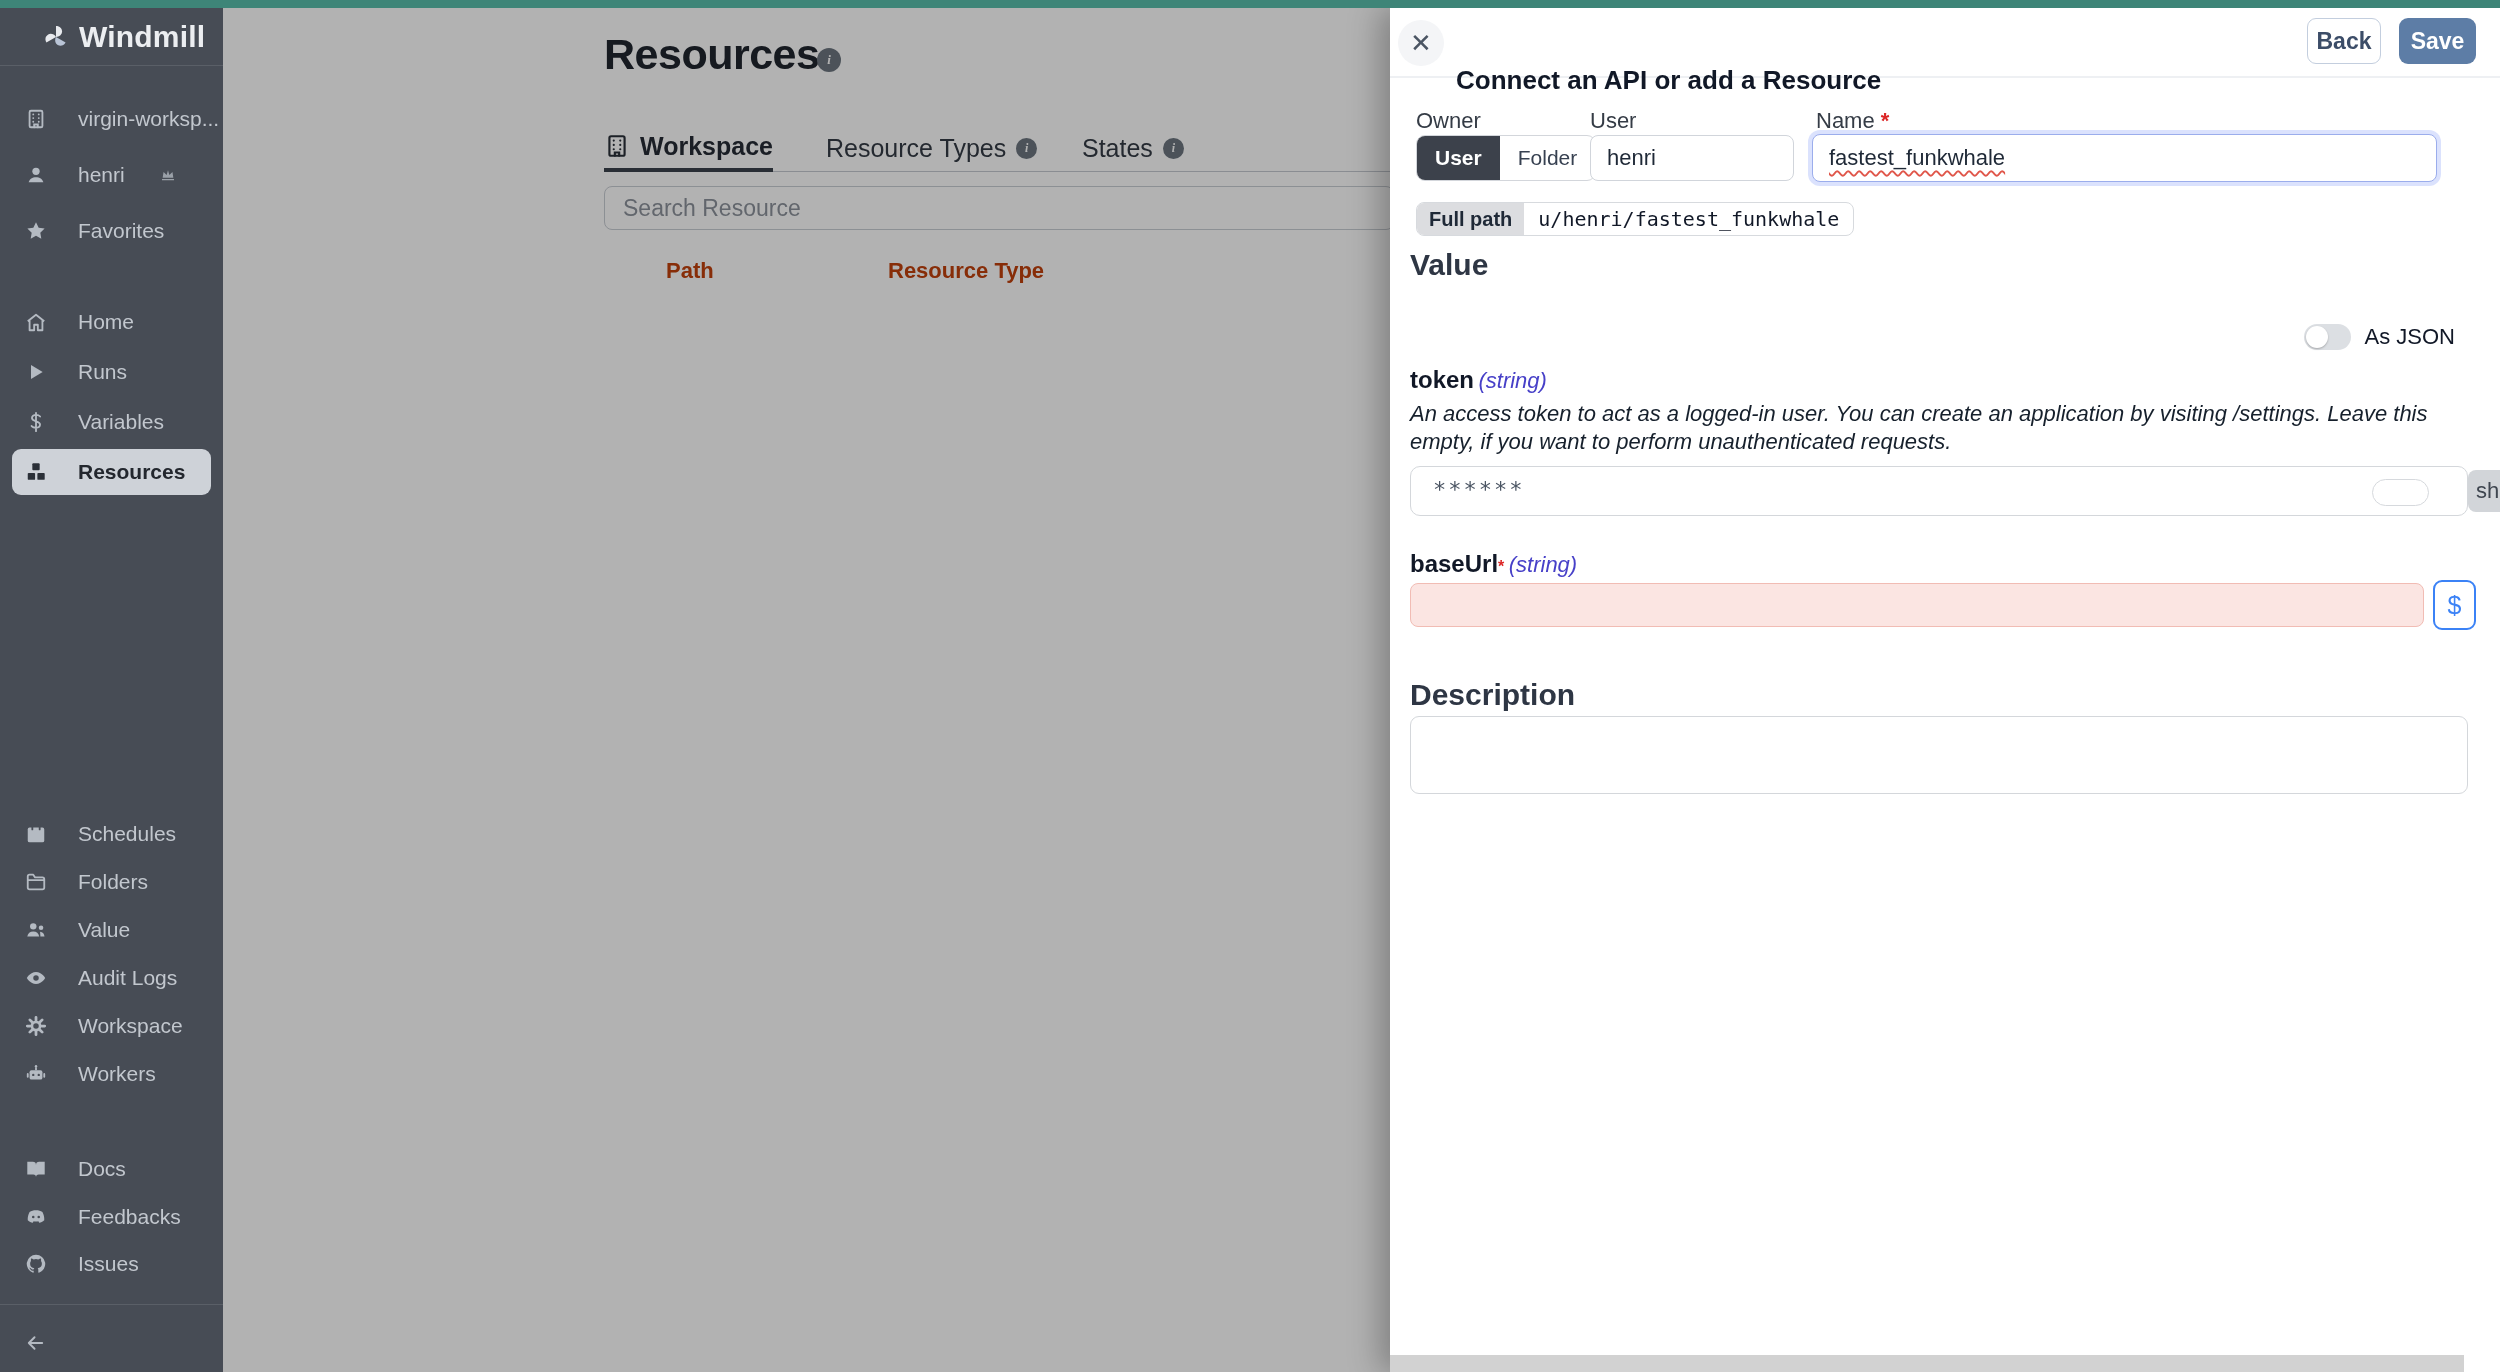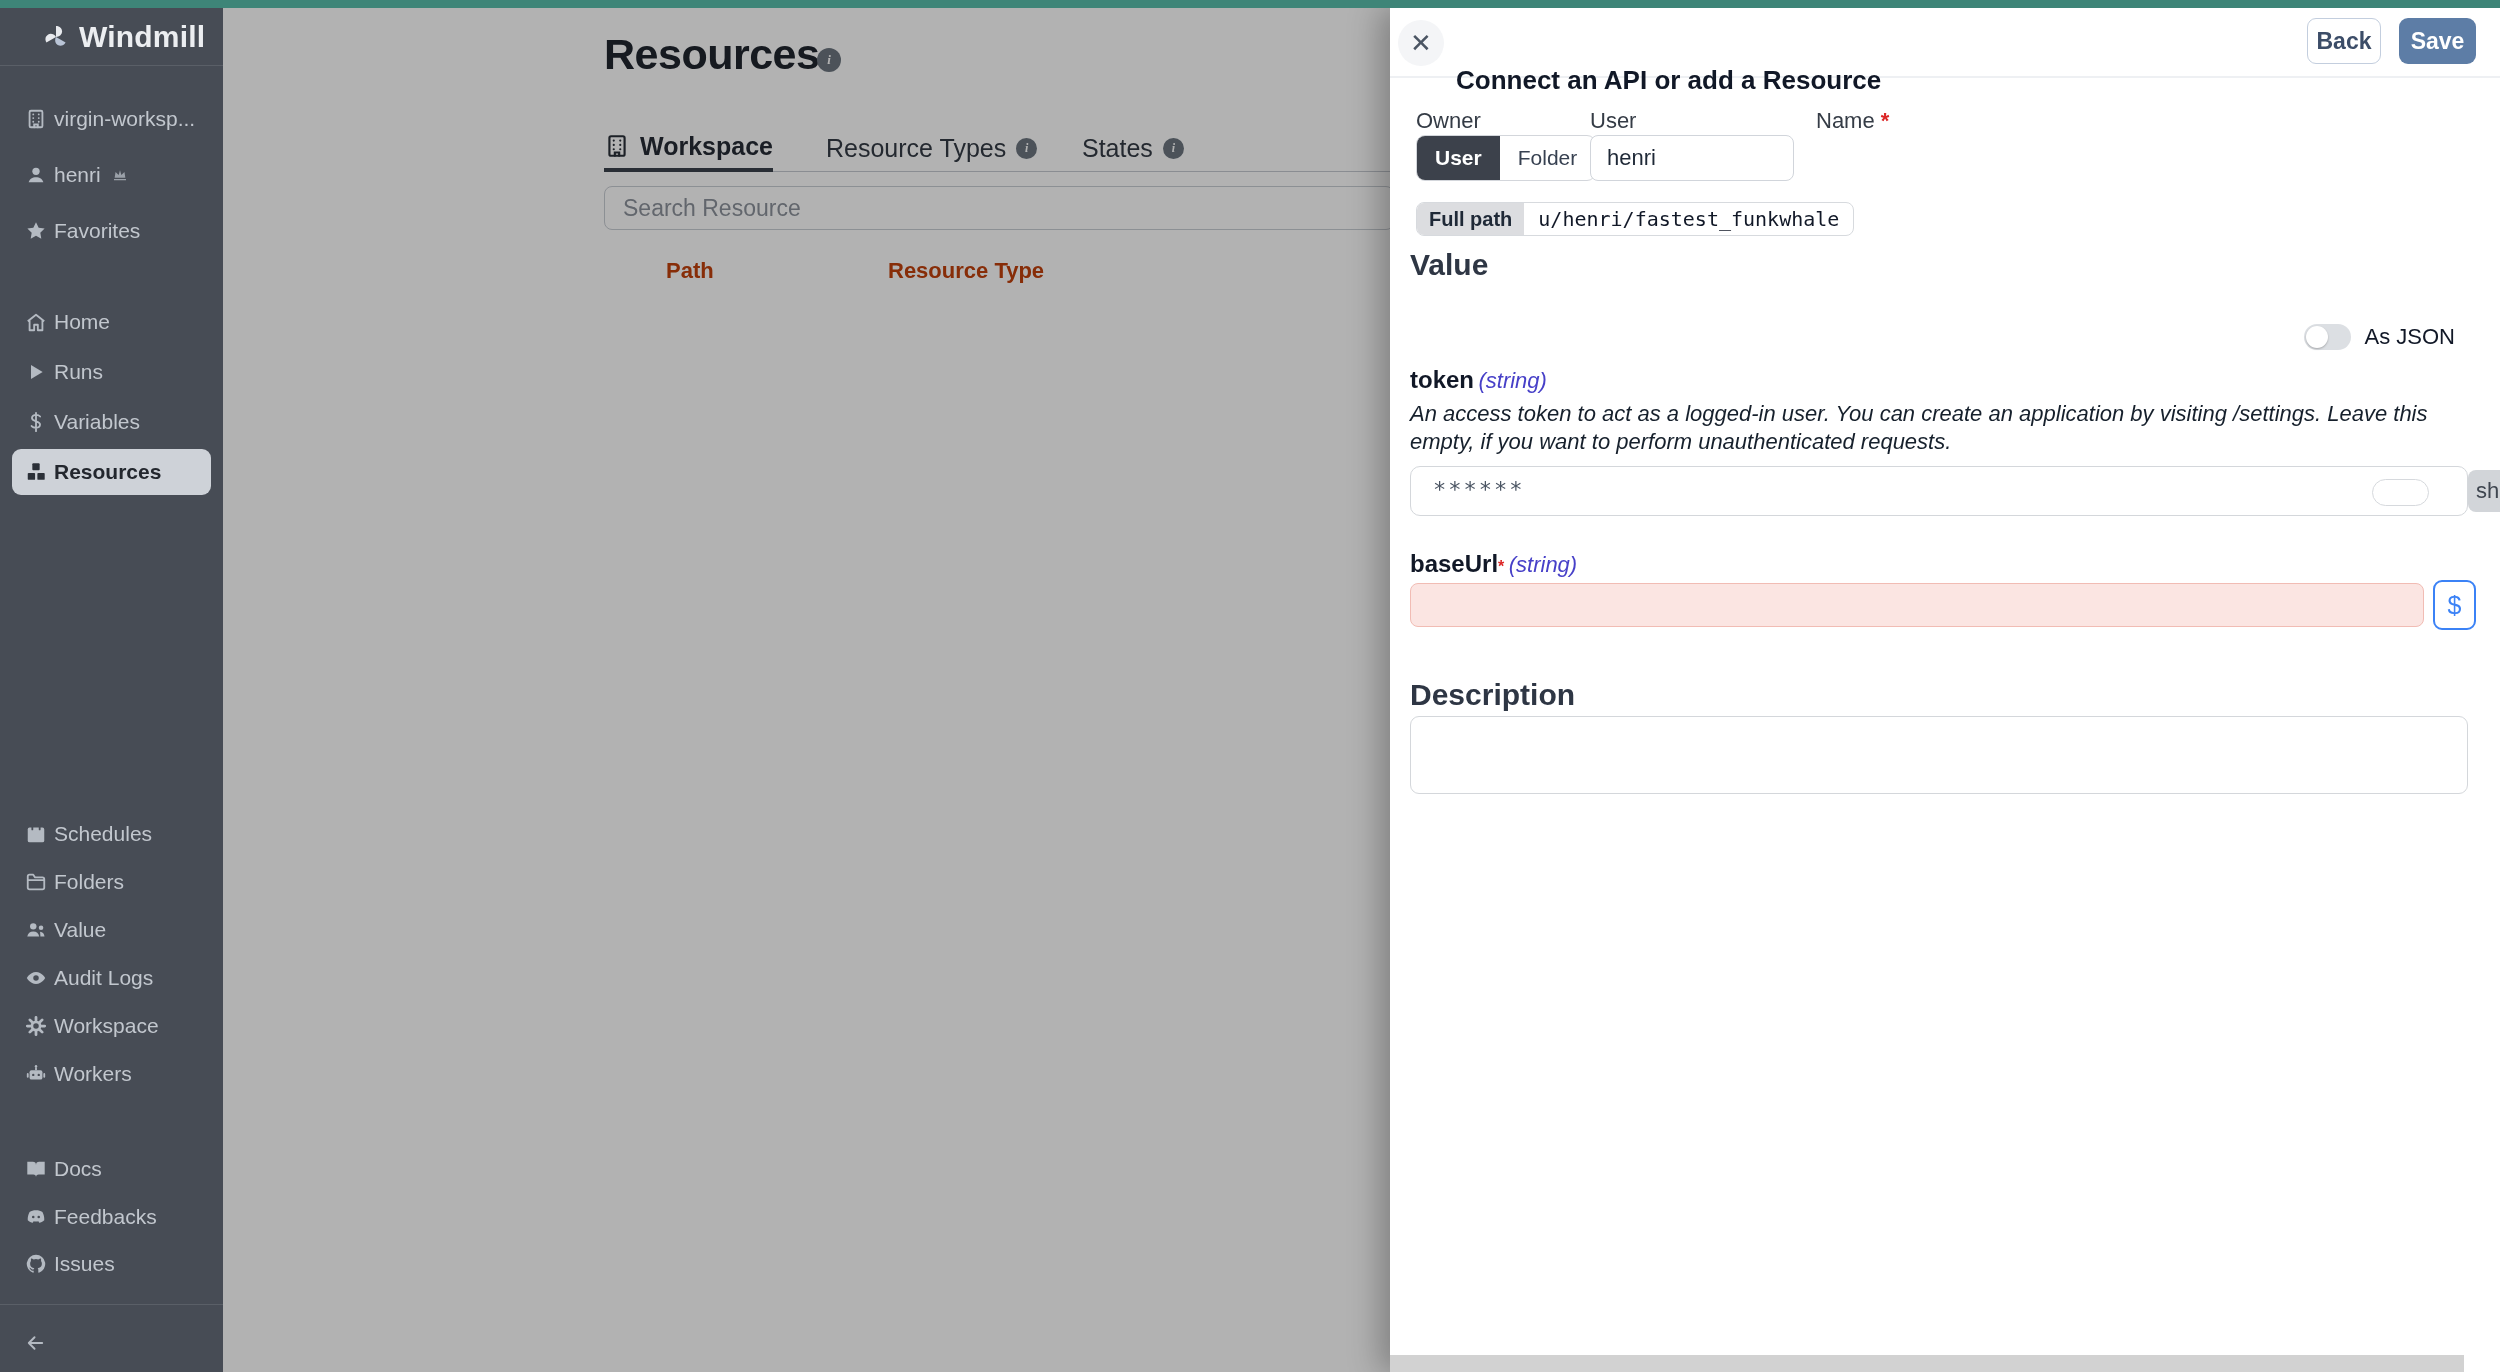--- a/index.html
+++ b/index.html
@@ -6,21 +6,21 @@
   html,body { width:2500px; height:1372px; overflow:hidden; background:#fff;
               font-family:"Liberation Sans", sans-serif; }
 
   
   #topbar { position:absolute; left:0; top:0; width:2500px; height:8px; background:#3e8578; z-index:60; }
 
   
   #sidebar { position:absolute; left:0; top:8px; width:223px; height:1364px; background:#474c55; z-index:40; }
   #brand { position:absolute; left:0; top:0; width:223px; height:58px; display:flex; align-items:center; padding-left:42px; gap:9px; border-bottom:1px solid #5a5f67; }
   #brand .brand-text { color:#eceef1; font-weight:bold; font-size:30px; letter-spacing:.2px; }
-  .side-item { position:absolute; left:0; width:223px; height:46px; display:flex; align-items:center; padding-left:24px; gap:7px; color:#c2c7ce; font-size:21px; cursor:pointer; }
+  .side-item { position:absolute; left:0; width:223px; height:46px; display:flex; align-items:center; padding-left:24px; gap:31px; color:#c2c7ce; font-size:21px; cursor:pointer; }
   .side-item .ic { width:23px; height:23px; flex:0 0 23px; display:flex; align-items:center; justify-content:center; color:#b4bac2; }
   .side-item.active { left:12px; width:199px; padding-left:12px; background:#ced2d8; border-radius:9px; color:#23272e; font-weight:bold; }
   .side-item.active .ic { color:#2b3038; }
   .crown { margin-left:4px; color:#9aa0a8; }
   #side-divider { position:absolute; left:0; top:1296px; width:223px; border-top:1px solid #5a5f67; }
   svg { display:block; }
 
   
   #main { position:absolute; left:223px; top:8px; width:1167px; height:1364px; background:#ffffff; }
   #page-title { position:absolute; left:381px; top:22px; font-size:43px; font-weight:800; color:#20262f; letter-spacing:-.5px; }
@@ -305,20 +305,23 @@
     <div class="seg on">User</div>
     <div class="seg">Folder</div>
   </div>
 
   <div class="field-label" style="left:200px; top:100px">User</div>
   <input class="tinput" id="user-input" value="henri" style="">
 
   <div class="field-label" style="left:426px; top:100px">
     <span>Name</span> <span class="req">*</span>
   </div>
+  <div class="tinput" id="name-input">
+    <span class="val">fastest_funkwhale</span>
+  </div>
 
   <div id="fullpath">
     <span class="chip">Full path</span>
     <span class="path">u/henri/fastest_funkwhale</span>
   </div>
 
   <div class="h2" style="left:20px; top:240px">Value</div>
 
   <div id="asjson-row">
     <div id="asjson-toggle">

